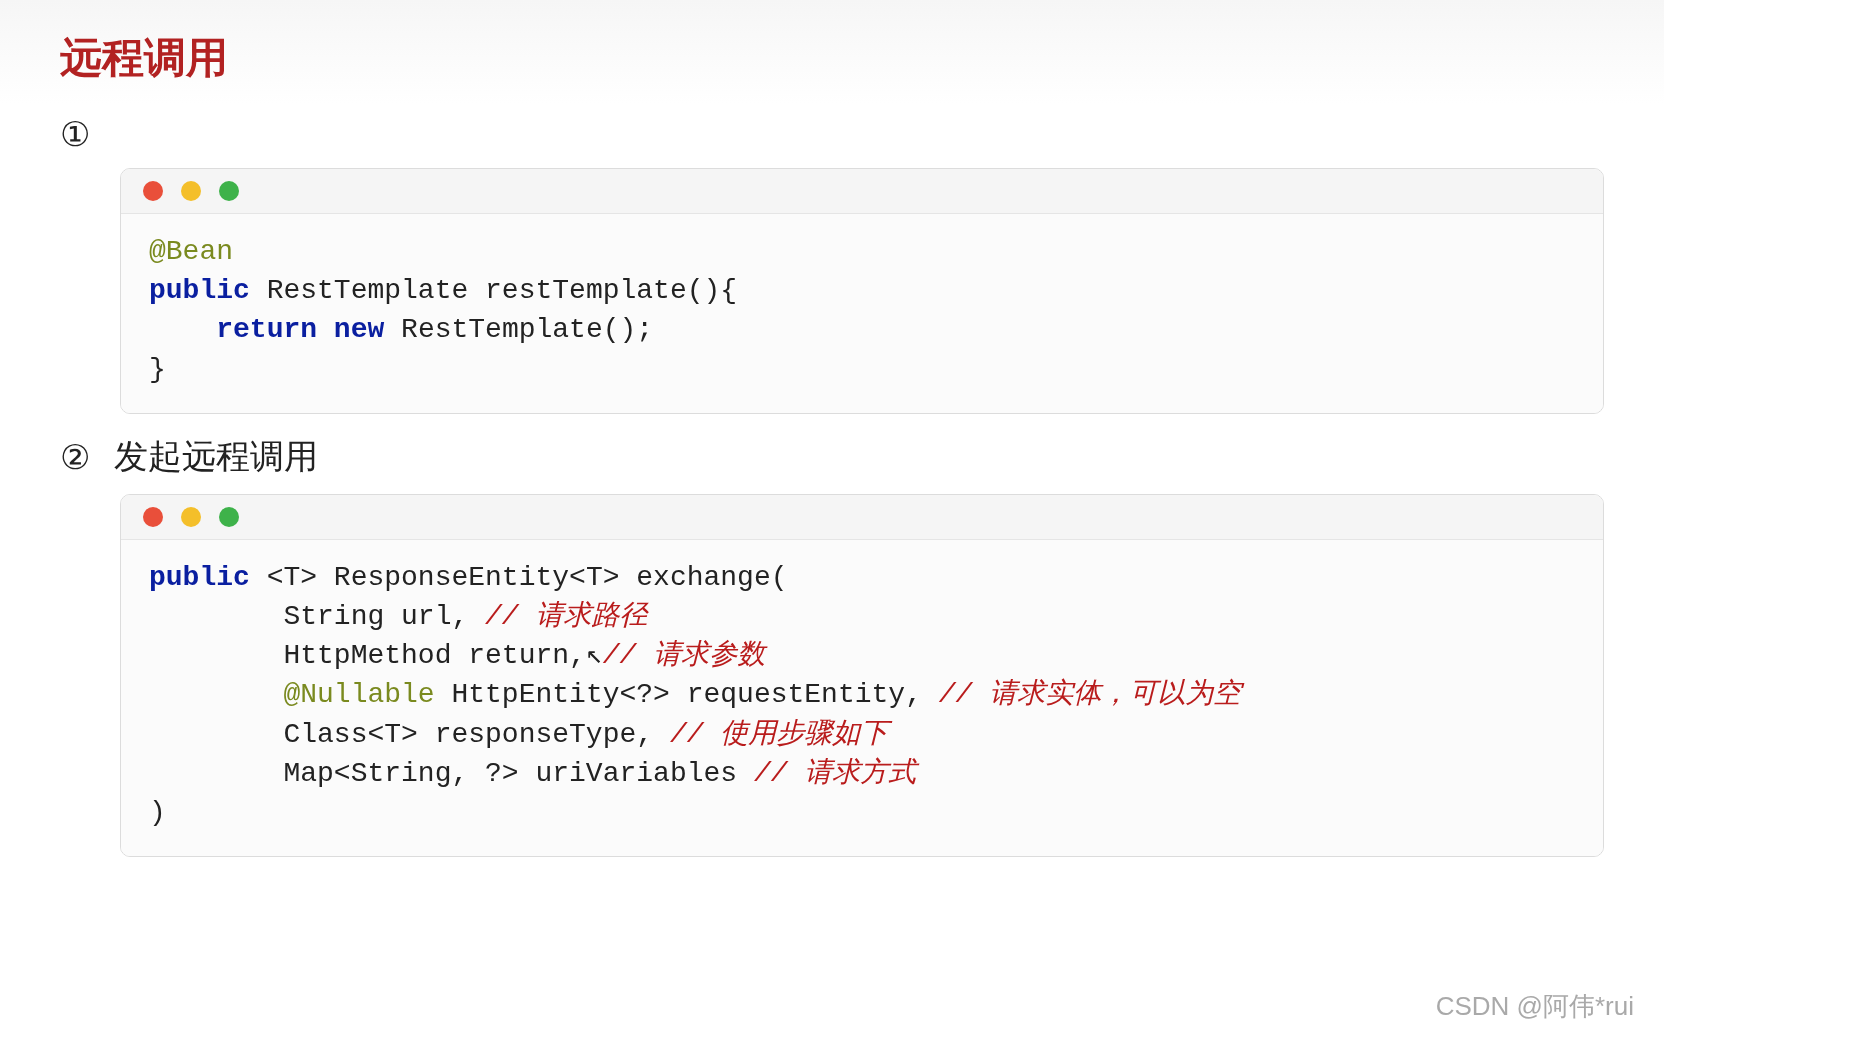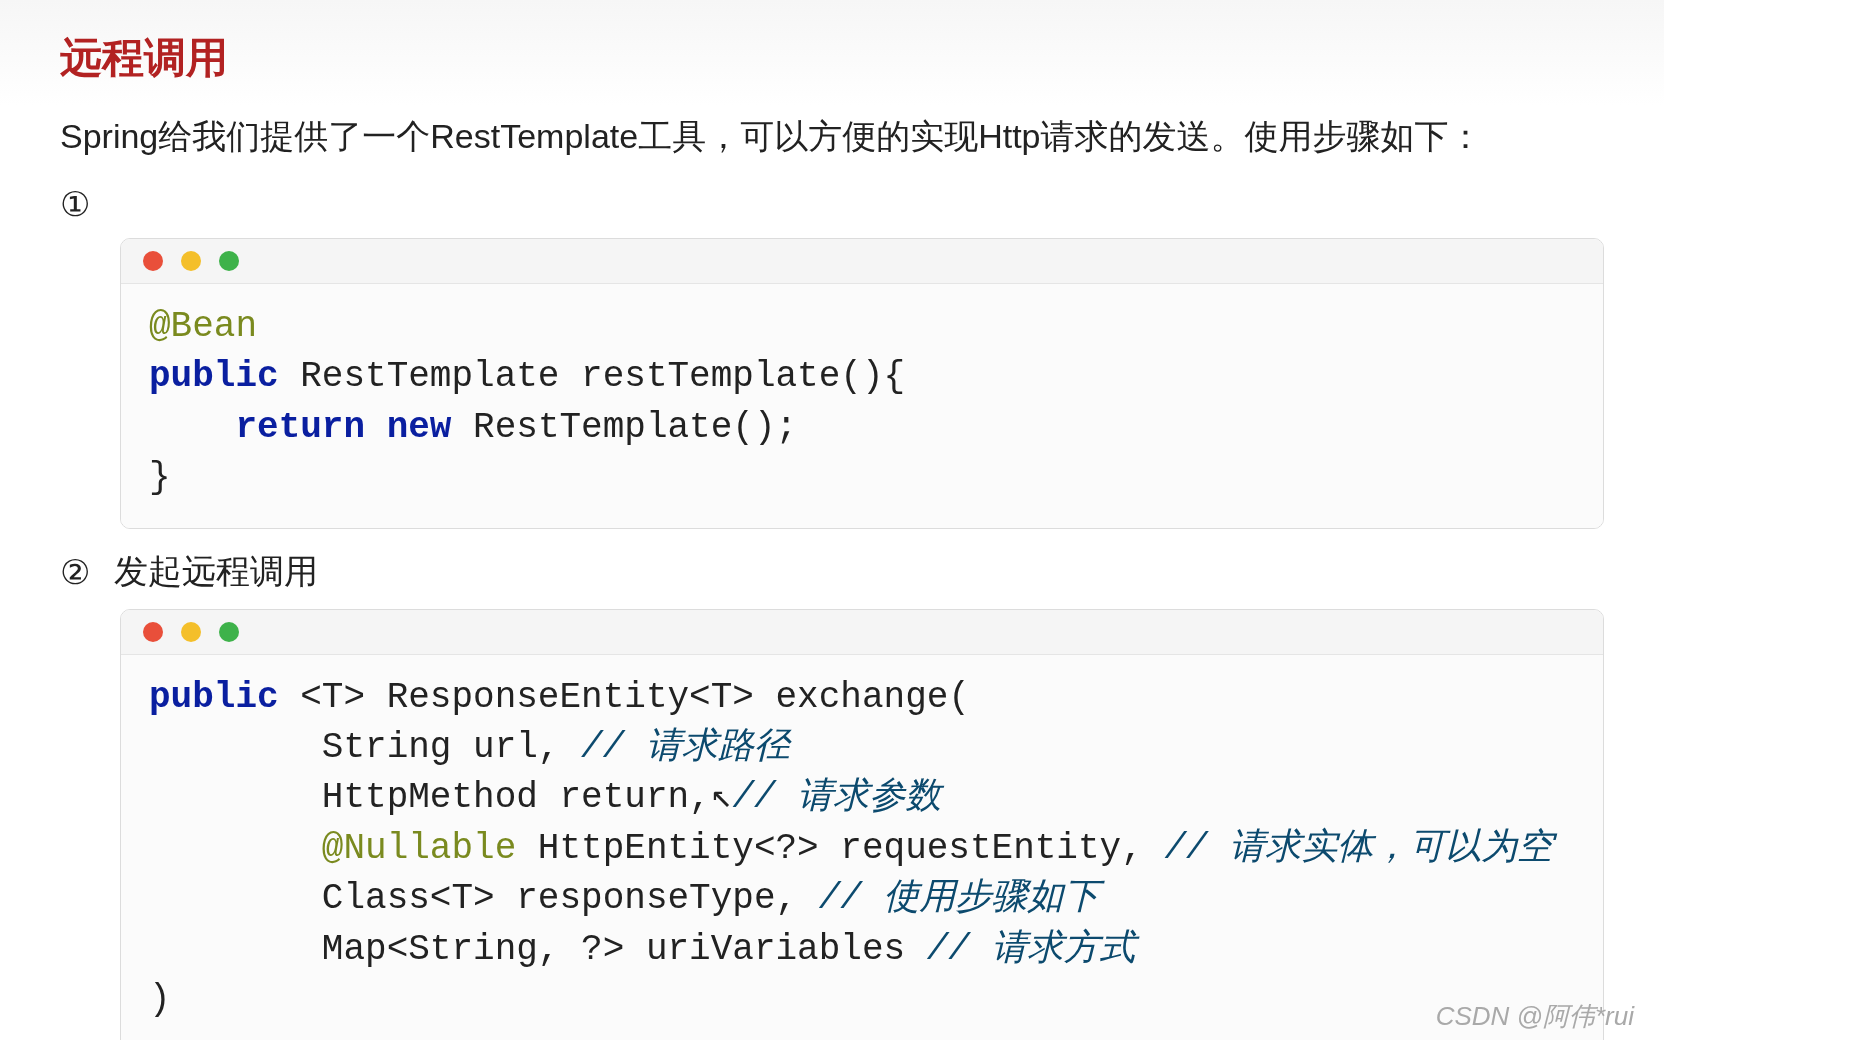--- a/index.html
+++ b/index.html
@@ -58,50 +58,48 @@
   }
   .tb-dot {
     width: 20px;
     height: 20px;
     border-radius: 50%;
   }
   .code-body {
     background: #fbfbfb;
     padding: 18px 28px 24px 28px;
     font-family: "SFMono-Regular", Consolas, "Liberation Mono", Menlo, monospace;
-    font-size: 36px;
+    font-size: 28px;
     line-height: 1.4;
     white-space: pre;
     color: #222;
   }
   .c-annot { color: #7a8a1f; }
   .c-keyword { color: #0a1fa0; font-weight: 700; }
-  .c-comment { color: #0c4a6e; font-style: italic; }
+  .c-comment { color: #b91c1c; font-style: italic; }
   .cursor-icon {
     display: inline-block;
     font-style: normal;
   }
   .watermark {
     position: absolute;
     right: 30px;
     bottom: 16px;
     font-size: 26px;
     color: rgba(160,160,160,0.9);
-    font-style: italic;
     pointer-events: none;
   }
 </style>
 </head>
 <body>
 
 <div class="page">
 
   <h1 class="title" style="color:#b22222">远程调用</h1>
 
-  <p class="intro">Spring给我们提供了一个RestTemplate工具，可以方便的实现Http请求的发送。使用步骤如下：</p>
 
   <div class="step-row">
     <span class="step-num">①</span>
   </div>
 
   <div class="code-block">
     <div class="code-titlebar">
       <span class="tb-dot" style="background:#e94f3a"></span>
       <span class="tb-dot" style="background:#f4bf2a"></span>
       <span class="tb-dot" style="background:#3eb24a"></span>

